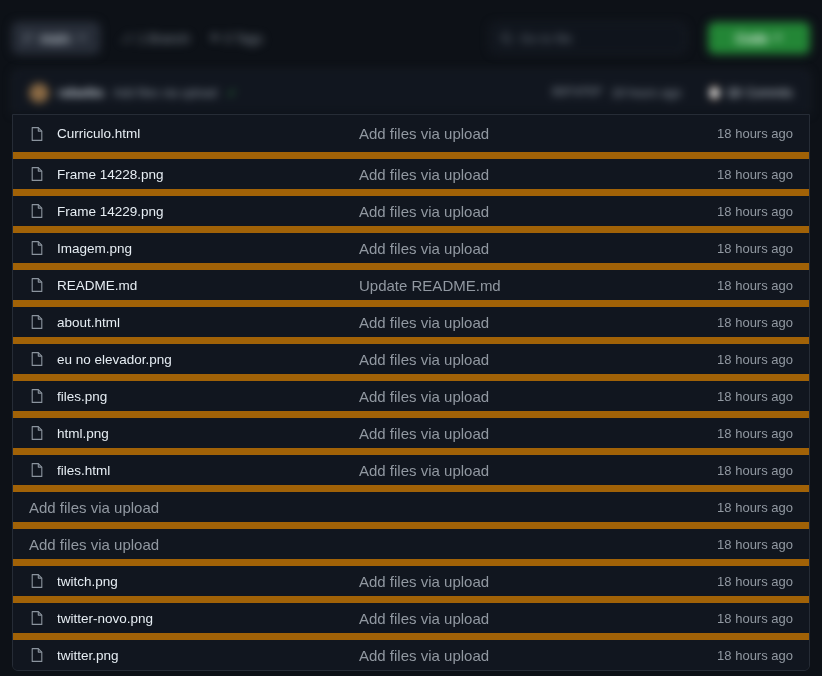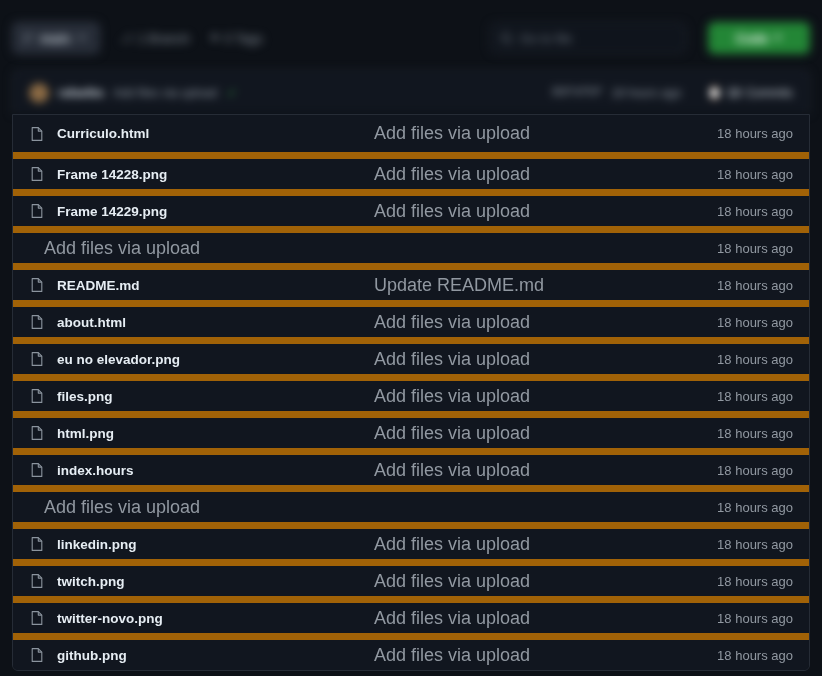--- a/index.html
+++ b/index.html
@@ -179,35 +179,34 @@
     gap: 12px;
     flex: none;
     overflow: hidden;
   }
 
   .file-icon { width: 16px; height: 16px; flex: none; display: block; }
 
   .file-name {
     font-size: 13.5px;
     color: #e6edf3;
-    font-weight: 700;
+    font-weight: 400;
     white-space: nowrap;
     overflow: hidden;
     text-overflow: ellipsis;
   }
 
   .commit-msg-cell {
     flex: 1 1 auto;
-    font-size: 18px;
+    font-size: 15px;
     color: #9198a1;
     white-space: nowrap;
     overflow: hidden;
     text-overflow: ellipsis;
     padding-right: 16px;
-    margin-left: 15px;
   }
 
   .age-cell {
     width: 116px;
     flex: none;
     text-align: right;
     font-size: 13px;
     color: #9198a1;
     white-space: nowrap;
   }
@@ -303,20 +302,29 @@
             <path d="M3.2 1.6h6.1l3.5 3.5v9.3H3.2z" stroke-linejoin="round"></path>
             <path d="M9.3 1.6v3.5h3.5" stroke-linejoin="round"></path>
           </svg>
         </span>
         <span class="file-name">Frame 14229.png</span>
       </div>
       <div class="commit-msg-cell">Add files via upload</div>
       <div class="age-cell">18 hours ago</div>
     </div>
     <div class="file-row">
+      <div class="file-name-cell">
+        <span>
+          <svg class="file-icon" viewBox="0 0 16 16" fill="none" stroke="#8b949e" stroke-width="1.1">
+            <path d="M3.2 1.6h6.1l3.5 3.5v9.3H3.2z" stroke-linejoin="round"></path>
+            <path d="M9.3 1.6v3.5h3.5" stroke-linejoin="round"></path>
+          </svg>
+        </span>
+        <span class="file-name">Imagem.png</span>
+      </div>
       <div class="commit-msg-cell">Add files via upload</div>
       <div class="age-cell">18 hours ago</div>
     </div>
     <div class="file-row">
       <div class="file-name-cell">
         <span>
           <svg class="file-icon" viewBox="0 0 16 16" fill="none" stroke="#8b949e" stroke-width="1.1">
             <path d="M3.2 1.6h6.1l3.5 3.5v9.3H3.2z" stroke-linejoin="round"></path>
             <path d="M9.3 1.6v3.5h3.5" stroke-linejoin="round"></path>
           </svg>
@@ -379,39 +387,30 @@
       <div class="age-cell">18 hours ago</div>
     </div>
     <div class="file-row">
       <div class="file-name-cell">
         <span>
           <svg class="file-icon" viewBox="0 0 16 16" fill="none" stroke="#8b949e" stroke-width="1.1">
             <path d="M3.2 1.6h6.1l3.5 3.5v9.3H3.2z" stroke-linejoin="round"></path>
             <path d="M9.3 1.6v3.5h3.5" stroke-linejoin="round"></path>
           </svg>
         </span>
-        <span class="file-name">index.hours</span>
-      </div>
-      <div class="commit-msg-cell">Add files via upload</div>
-      <div class="age-cell">18 hours ago</div>
-    </div>
-    <div class="file-row">
-      <div class="commit-msg-cell">Add files via upload</div>
-      <div class="age-cell">18 hours ago</div>
-    </div>
-    <div class="file-row">
-      <div class="file-name-cell">
-        <span>
-          <svg class="file-icon" viewBox="0 0 16 16" fill="none" stroke="#8b949e" stroke-width="1.1">
-            <path d="M3.2 1.6h6.1l3.5 3.5v9.3H3.2z" stroke-linejoin="round"></path>
-            <path d="M9.3 1.6v3.5h3.5" stroke-linejoin="round"></path>
-          </svg>
-        </span>
-        <span class="file-name">linkedin.png</span>
-      </div>
+        <span class="file-name">files.html</span>
+      </div>
+      <div class="commit-msg-cell">Add files via upload</div>
+      <div class="age-cell">18 hours ago</div>
+    </div>
+    <div class="file-row">
+      <div class="commit-msg-cell">Add files via upload</div>
+      <div class="age-cell">18 hours ago</div>
+    </div>
+    <div class="file-row">
       <div class="commit-msg-cell">Add files via upload</div>
       <div class="age-cell">18 hours ago</div>
     </div>
     <div class="file-row">
       <div class="file-name-cell">
         <span>
           <svg class="file-icon" viewBox="0 0 16 16" fill="none" stroke="#8b949e" stroke-width="1.1">
             <path d="M3.2 1.6h6.1l3.5 3.5v9.3H3.2z" stroke-linejoin="round"></path>
             <path d="M9.3 1.6v3.5h3.5" stroke-linejoin="round"></path>
           </svg>
@@ -435,18 +434,18 @@
       <div class="age-cell">18 hours ago</div>
     </div>
     <div class="file-row">
       <div class="file-name-cell">
         <span>
           <svg class="file-icon" viewBox="0 0 16 16" fill="none" stroke="#8b949e" stroke-width="1.1">
             <path d="M3.2 1.6h6.1l3.5 3.5v9.3H3.2z" stroke-linejoin="round"></path>
             <path d="M9.3 1.6v3.5h3.5" stroke-linejoin="round"></path>
           </svg>
         </span>
-        <span class="file-name">github.png</span>
+        <span class="file-name">twitter.png</span>
       </div>
       <div class="commit-msg-cell">Add files via upload</div>
       <div class="age-cell">18 hours ago</div>
     </div>
   </div>
 
 </body></html>

